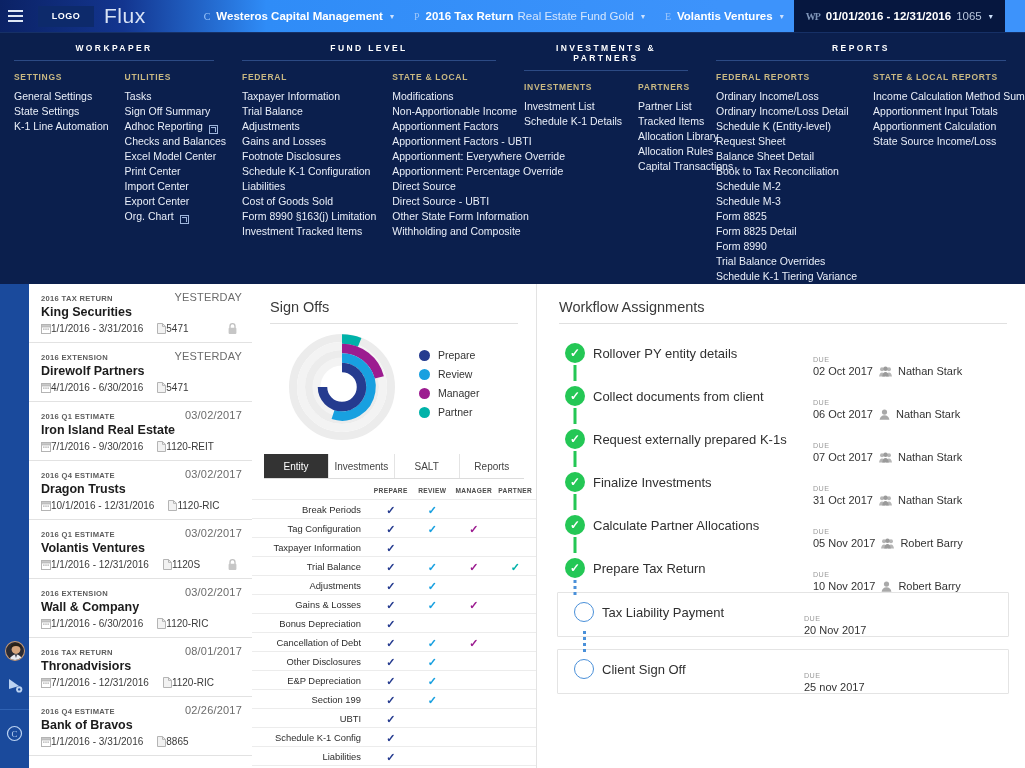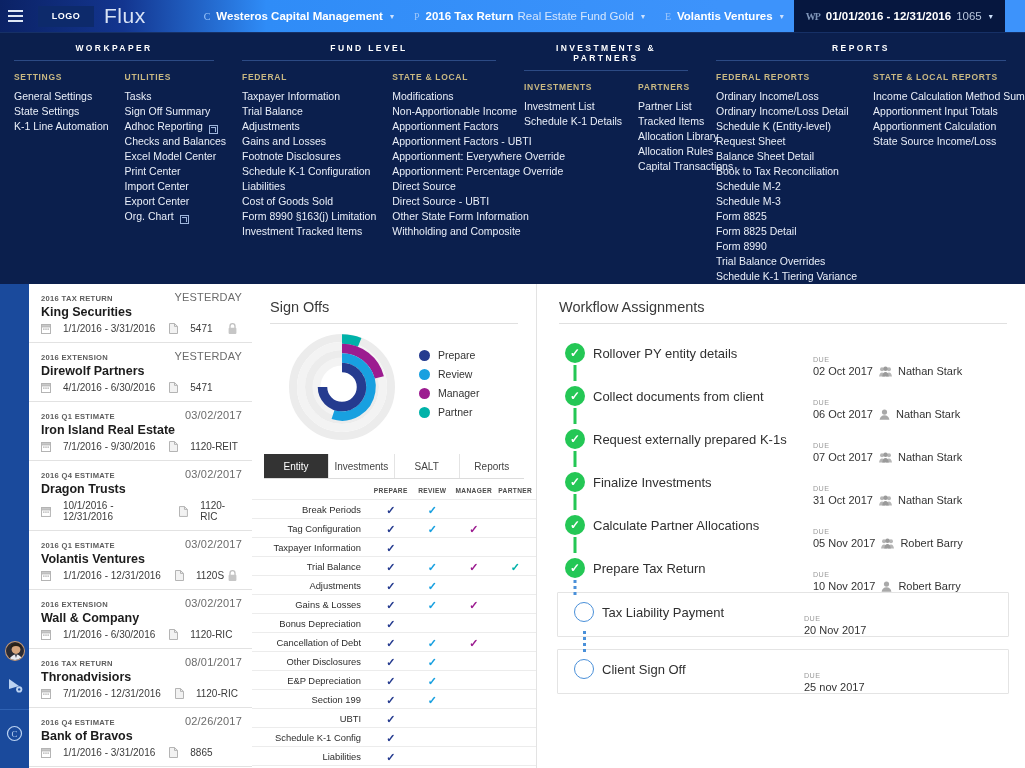--- a/index.html
+++ b/index.html
@@ -116,21 +116,21 @@
   }
   .list-item {
     padding: 7px 12px 8px 12px; border-bottom: 1px solid #e2e2e2;
     cursor: pointer; position: relative; background:#fff;
   }
   .li-top { display: flex; justify-content: space-between; align-items: baseline; }
   .li-kind { font-size: 7.6px; color: #5c5c5c; letter-spacing: .3px; font-weight: 600; }
   .li-date { font-size: 11px; color: #6b6b6b; letter-spacing: .2px; }
   .li-name { font-size: 12.5px; font-weight: bold; color: #1c1c1c; margin: 2px 0 4px; }
   .li-meta { display: flex; align-items: center; gap: 6px; position: relative; }
-  .li-chip { display: flex; align-items: center; gap: 12px; font-size: 10px; color: #3a3a3a; }
+  .li-chip { display: flex; align-items: center; gap: 0; font-size: 10px; color: #3a3a3a; }
   .li-chip.second { margin-left: 8px; }
   .lock { position: absolute; right: 4px; top: -1px; }
 
   
   .signoffs {
     position: absolute; top: 284px; left: 252px; width: 285px; height: 484px;
     background: #ffffff; overflow: hidden;
     border-right: 1px solid #e3e3e3;
   }
   .panel-title {

